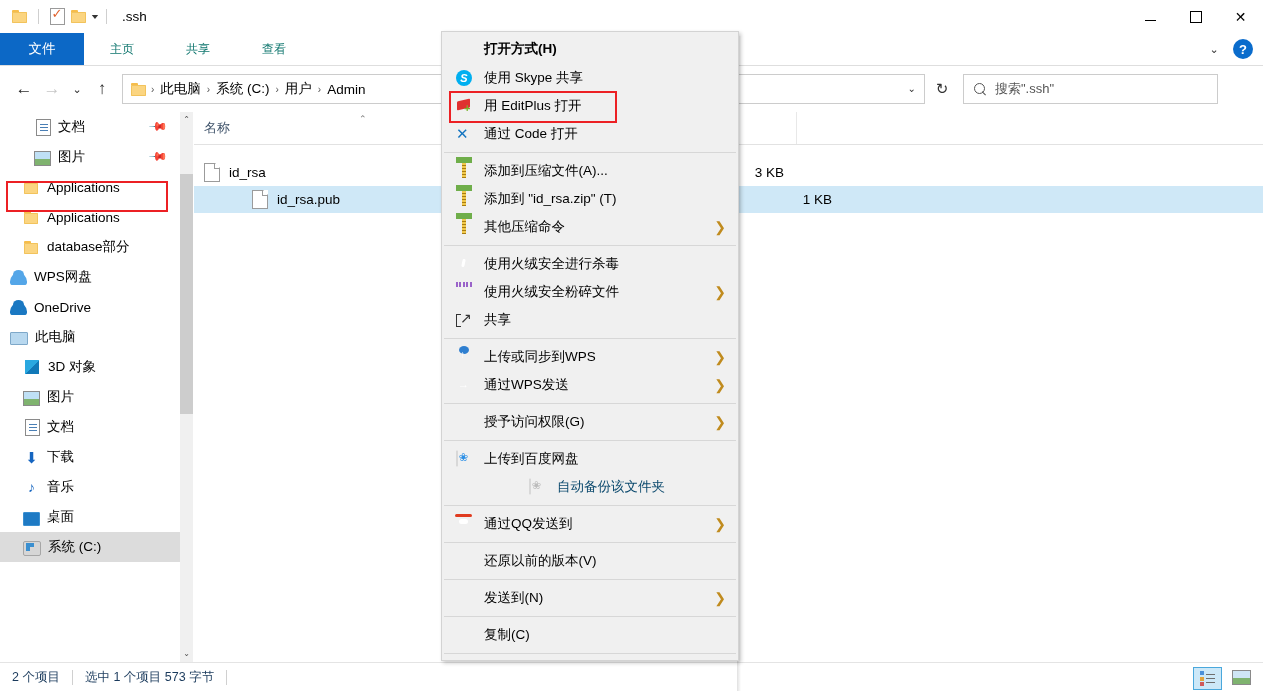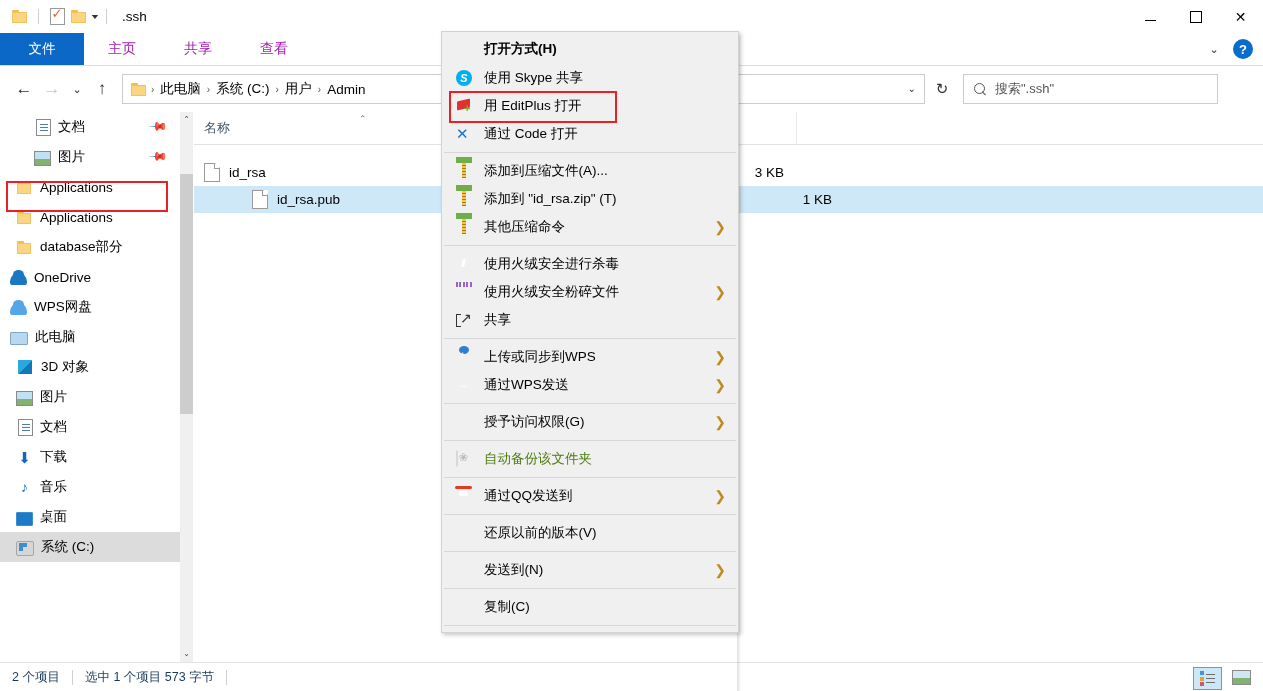--- a/index.html
+++ b/index.html
@@ -80,21 +80,21 @@
   
   .ribbon {
     position: absolute; left: 0; top: 33px;
     width: 1263px; height: 32px;
     background: #ffffff;
     border-bottom: 1px solid #dedede;
   }
   .tabs { display: flex; height: 32px; align-items: stretch; }
   .tab {
     display: flex; align-items: center; justify-content: center;
-    font-size: 14px; color: #a21caf;
+    font-size: 12px; color: #0f766e;
     padding: 0 16px; min-width: 44px;
   }
   .tab.file {
     background: #0c68c6; color: #fff;
     padding: 0 20px; font-size: 13.5px;
   }
   .ribbon-right {
     position: absolute; right: 2px; top: 0; height: 32px;
     display: flex; align-items: center; gap: 10px; padding-right: 8px;
   }
@@ -193,21 +193,21 @@
     font-size: 13.5px;
   }
   .nav-item {
     height: 30px; display: flex; align-items: center;
     padding-left: 10px; gap: 7px; color: #000;
     position: relative;
   }
   .nav-item.sel2 { background: #dcdcdc; }
   .nav-item .lbl { white-space: nowrap; overflow: hidden; }
   .ind-1 { padding-left: 34px; }
-  .ind-2 { padding-left: 16px; }
+  .ind-2 { padding-left: 23px; }
   .ind-root { padding-left: 10px; }
   .pin {
     position: absolute; right: 14px; top: 8px;
     font-size: 12px; color: #6c6c6c; transform: rotate(45deg);
   }
   .ic { width: 17px; height: 17px; flex: 0 0 auto; position: relative; }
   .ic-folder::before {
     content: ""; position: absolute; left: 1px; top: 2px;
     width: 7px; height: 2.5px; background: #f6bd4b; border-radius: 1px 1px 0 0;
   }
@@ -386,21 +386,21 @@
     width: 4px; height: 655px;
     background: linear-gradient(90deg, rgba(0,0,0,0.12), rgba(0,0,0,0));
     z-index: 49;
   }
   .ctx-item {
     height: 28px; display: flex; align-items: center;
     padding-left: 14px; position: relative;
   }
   .ctx-item.header { font-weight: bold; padding-left: 42px; height: 30px; }
   .ctx-item.noicon { padding-left: 42px; }
-  .ctx-item.disabled { color: #4d7c0f; }
+  .ctx-item.disabled { color: #0c4a6e; justify-content: center; }
   .ctx-item .cico {
     width: 17px; height: 17px; margin-right: 11px;
     flex: 0 0 auto; position: relative;
   }
   .ctx-item .ctext { white-space: nowrap; }
   .ctx-item .sub {
     position: absolute; right: 12px; top: 50%;
     transform: translateY(-50%);
     font-size: 14px; color: #c08b1e;
     font-family: "DejaVu Sans", sans-serif;
@@ -622,26 +622,26 @@
       </div>
       <div class="nav-item ind-2">
         <span class="ic ic-folder"></span>
         <span class="lbl">Applications</span>
       </div>
       <div class="nav-item ind-2">
         <span class="ic ic-folder"></span>
         <span class="lbl">database部分</span>
       </div>
       <div class="nav-item ind-root">
+        <span class="ic ic-cloud wps"></span>
+        <span class="lbl">WPS网盘</span>
+      </div>
+      <div class="nav-item ind-root">
         <span class="ic ic-cloud"></span>
         <span class="lbl">OneDrive</span>
-      </div>
-      <div class="nav-item ind-root">
-        <span class="ic ic-cloud wps"></span>
-        <span class="lbl">WPS网盘</span>
       </div>
       <div class="nav-item ind-root">
         <span class="ic ic-pc"></span>
         <span class="lbl">此电脑</span>
       </div>
       <div class="nav-item ind-2">
         <span class="ic ic-3d"></span>
         <span class="lbl">3D 对象</span>
       </div>
       <div class="nav-item ind-2">
@@ -779,20 +779,24 @@
 
     <div class="ctx-sep"></div>
 
     <div class="ctx-item noicon">
       <span class="ctext">授予访问权限(G)</span>
       <span class="sub">❯</span>
     </div>
 
     <div class="ctx-sep"></div>
 
+    <div class="ctx-item">
+      <span class="cico"><span class="ci-baidu"></span></span>
+      <span class="ctext">上传到百度网盘</span>
+    </div>
     <div class="ctx-item disabled">
       <span class="cico"><span class="ci-baidu dis"></span></span>
       <span class="ctext">自动备份该文件夹</span>
     </div>
 
     <div class="ctx-sep"></div>
 
     <div class="ctx-item">
       <span class="cico"><span class="ci-qq"></span></span>
       <span class="ctext">通过QQ发送到</span>

